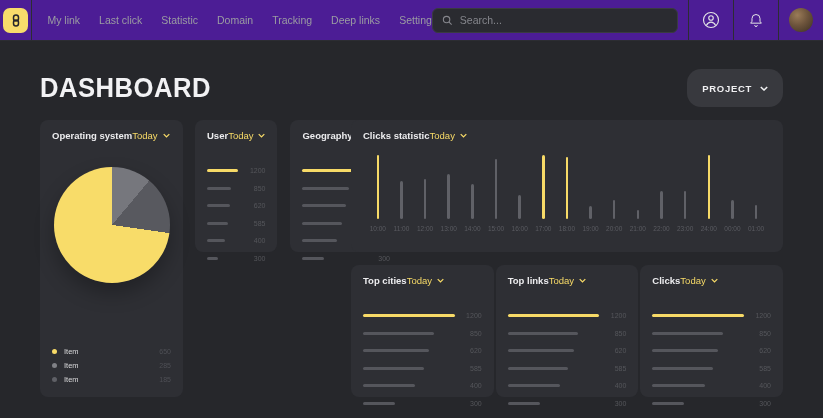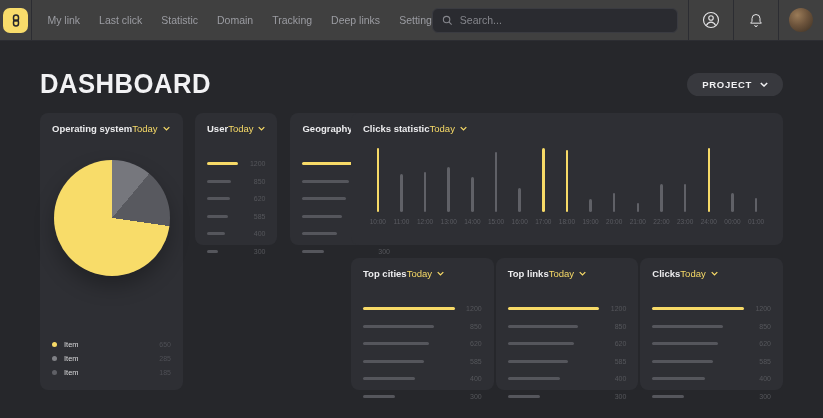--- a/index.html
+++ b/index.html
@@ -3,35 +3,35 @@
 <meta charset="utf-8">
 <style>
   * { margin:0; padding:0; box-sizing:border-box; }
   html,body { width:823px; height:418px; overflow:hidden; }
   body {
     background:#26272b;
     font-family:"Liberation Sans", sans-serif;
     color:#e8e8ea;
   }
   
-  .navbar { height:41px; display:flex; align-items:stretch; background:#404040; border-bottom:1px solid #2c2d32; }
+  .navbar { height:41px; display:flex; align-items:stretch; background:#4c1d95; border-bottom:1px solid #2c2d32; }
   .logo-cell { width:41px; display:flex; align-items:center; justify-content:center; border-right:1px solid #2c2d32; cursor:pointer; }
   .logo-badge { width:25px; height:25px; background:#f8dc6b; border-radius:7px; display:flex; align-items:center; justify-content:center; }
   .nav-links { display:flex; align-items:center; gap:19px; margin-left:15px; font-size:10.5px; color:#9b9ca2; white-space:nowrap; }
   .nav-link { cursor:pointer; }
   .search-wrap { margin-left:auto; align-self:center; display:flex; align-items:center; gap:7px; width:308px; height:25px; background:#2a2b30; border:1px solid #3a3b41; border-radius:6px; padding:0 9px; }
   .search-wrap input { flex:1; background:transparent; border:none; outline:none; color:#c8c9cd; font-size:10.5px; font-family:"Liberation Sans", sans-serif; }
   .search-wrap input::placeholder { color:#85868c; }
   .nav-icons { display:flex; align-items:stretch; margin-left:10px; }
   .icon-cell { width:45px; display:flex; align-items:center; justify-content:center; border-left:1px solid #2c2d32; cursor:pointer; }
   .avatar { width:24px; height:24px; border-radius:50%; background:radial-gradient(circle at 35% 30%, #9a7b58 0%, #6d543c 45%, #3a2e22 100%); }
   
   .page-header { display:flex; justify-content:space-between; align-items:center; padding:0 40px; margin-top:28px; }
   .page-title { font-size:27px; font-weight:700; letter-spacing:0.5px; color:#f2f2f4; transform:scaleX(0.95); transform-origin:left; }
-  .project-btn { display:flex; align-items:center; gap:8px; height:23px; padding:0 15px; background:#38393e; border:none; border-radius:14px; color:#f0f0f2; font-size:9.5px; font-weight:700; letter-spacing:0.7px; font-family:"Liberation Sans", sans-serif; cursor:pointer; }
+  .project-btn { display:flex; align-items:center; gap:8px; height:38px; padding:0 15px; background:#38393e; border:none; border-radius:14px; color:#f0f0f2; font-size:9.5px; font-weight:700; letter-spacing:0.7px; font-family:"Liberation Sans", sans-serif; cursor:pointer; }
   
   .main { display:flex; gap:12px; padding:0 40px; margin-top:13px; }
   .card { background:#2e2f34; border-radius:8px; padding:10px 12px; }
   .card-head { display:flex; justify-content:flex-start; align-items:center; }
   .card-title { font-size:9.5px; font-weight:700; color:#ececee; white-space:nowrap; }
   .filter { display:flex; align-items:center; gap:5px; font-size:9.5px; color:#f7da67; cursor:pointer; white-space:nowrap; }
   .os-card { width:143px; height:277px; display:flex; flex-direction:column; }
   .col2 { width:144px; display:flex; flex-direction:row; gap:13px; }
   .col3 { flex:1; display:flex; flex-direction:column; gap:13px; }
   .small-card { height:132px; }

